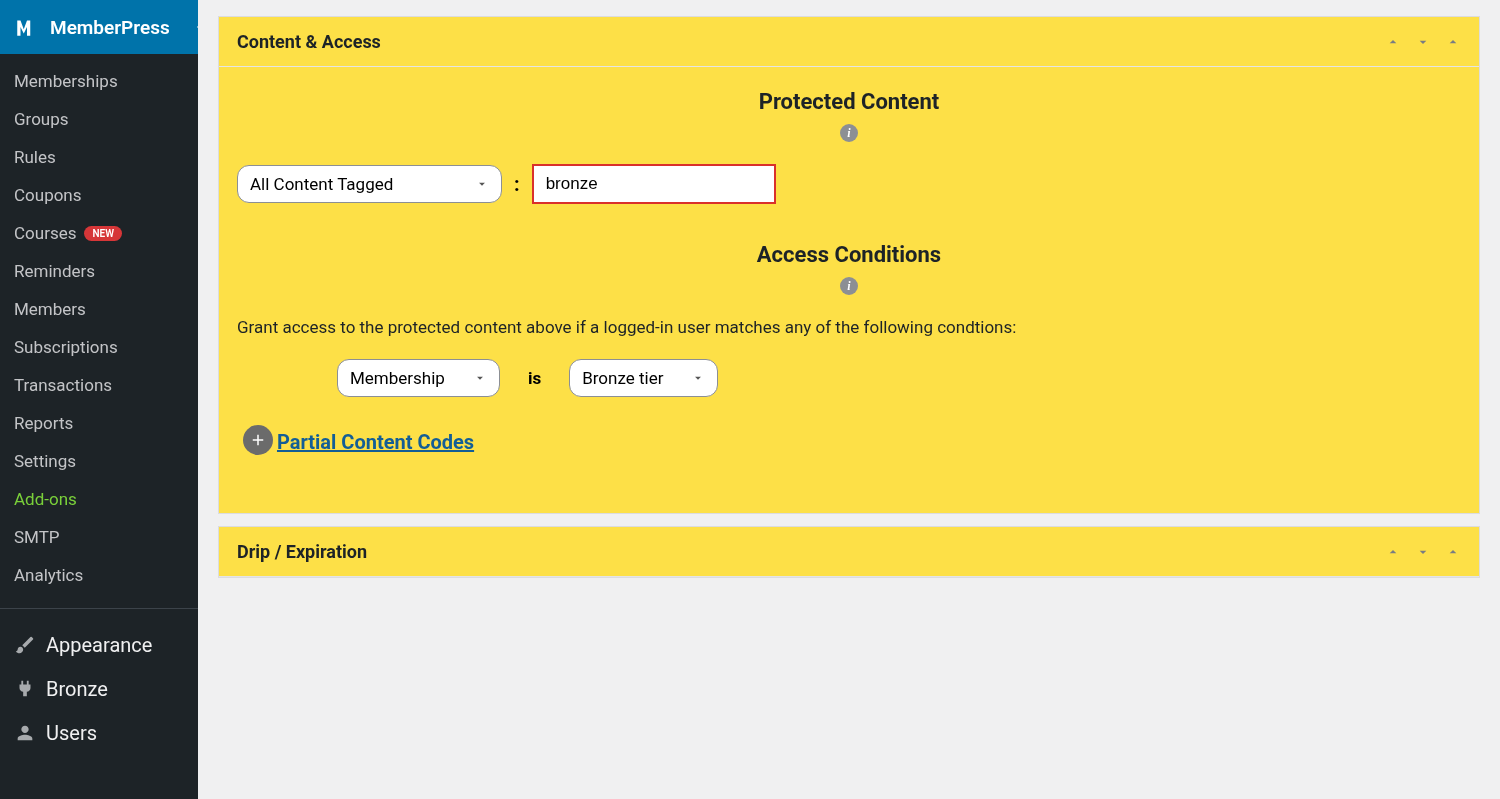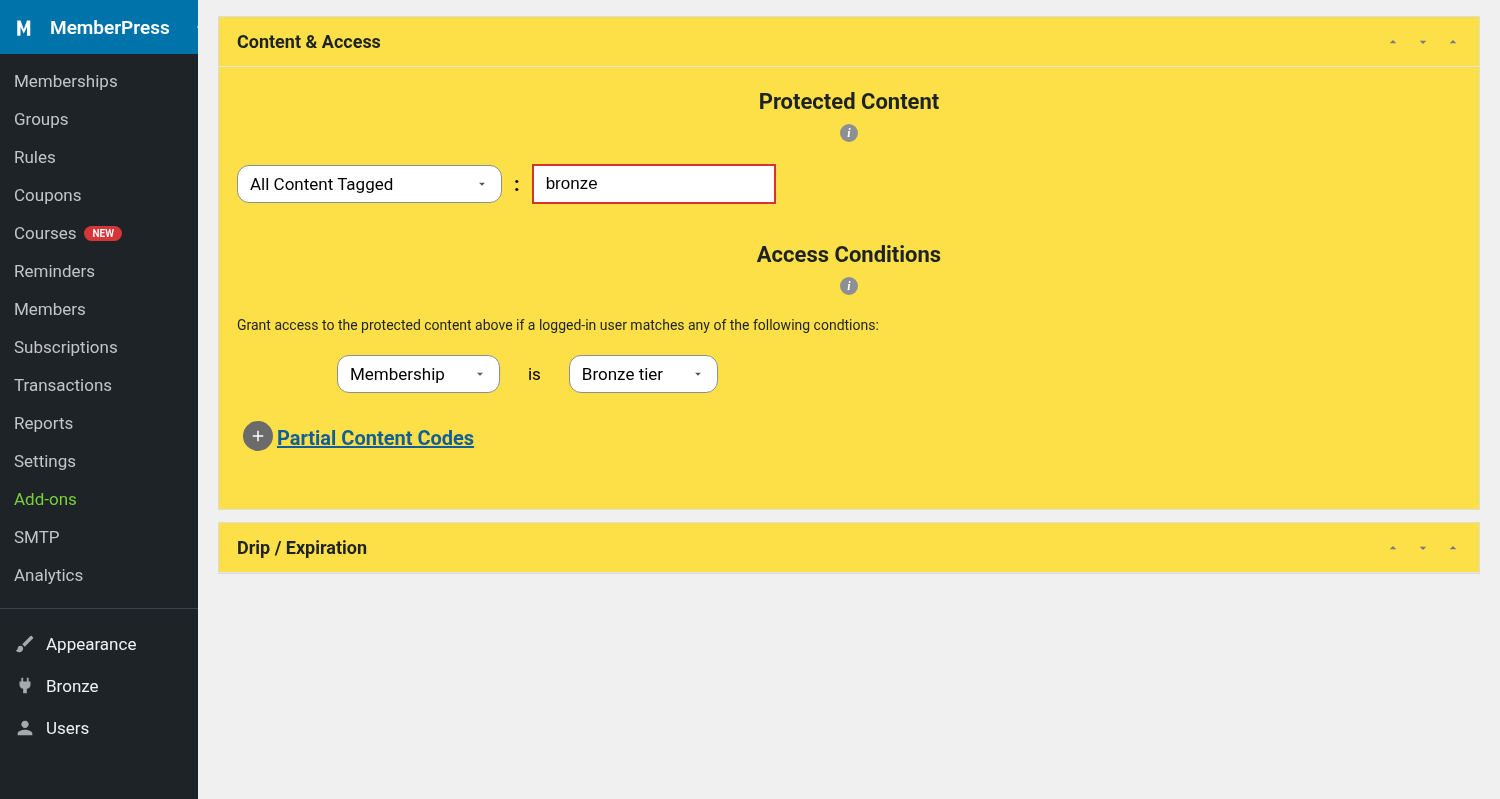--- a/index.html
+++ b/index.html
@@ -74,21 +74,21 @@
     border: none;
     border-top: 1px solid #3c434a;
     margin: 6px 0;
   }
   .sidebar-bottom-item {
     padding: 10px 14px;
     color: #f0f0f1;
     cursor: pointer;
     display: flex;
     align-items: center;
-    font-size: 17px;
+    font-size: 20px;
   }
   .sidebar-bottom-item .nav-icon {
     width: 22px; height: 22px;
     margin-right: 10px;
     fill: #a7aaad;
   }
 
   
   .main {
     flex: 1;
@@ -167,33 +167,33 @@
   .input-bronze {
     border: 2px solid #d9312b;
     background: #fff;
     padding: 8px 12px;
     font-size: 17px;
     width: 244px;
     outline: none;
   }
 
   .desc {
-    font-size: 14px;
+    font-size: 17px;
     color: #1d2327;
     margin-bottom: 22px;
   }
 
   .condition-row {
     display: flex;
     align-items: center;
     gap: 28px;
     margin-left: 100px;
     margin-bottom: 28px;
   }
-  .is-text { font-size: 17px; font-weight: 400; }
+  .is-text { font-size: 17px; font-weight: 700; }
 
   .add-btn {
     width: 30px; height: 30px;
     border-radius: 50%;
     background: #6b6b6b;
     display:inline-flex; align-items:center; justify-content:center;
     cursor: pointer;
     margin-left: 6px;
     margin-bottom: 36px;
   }

